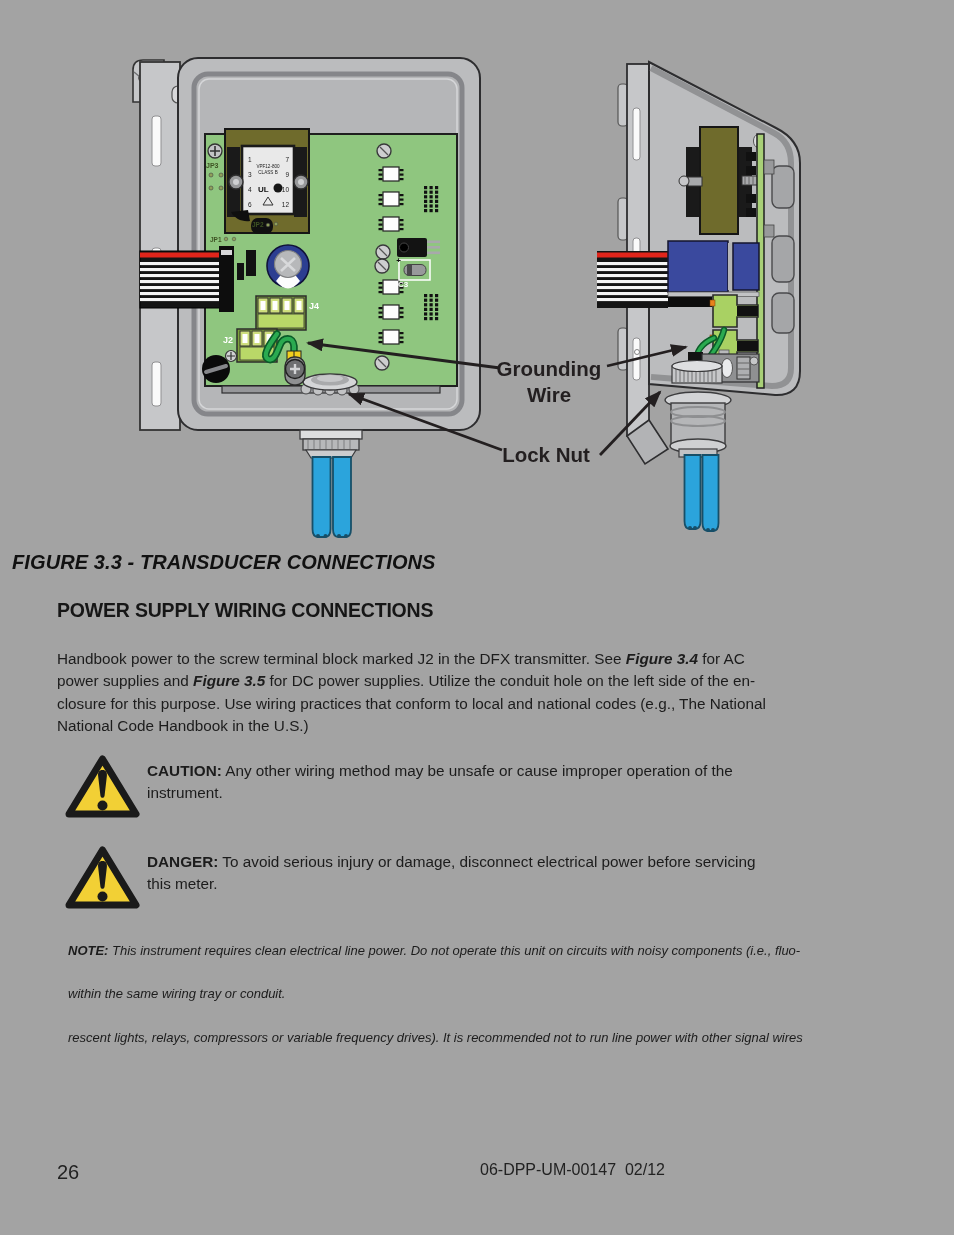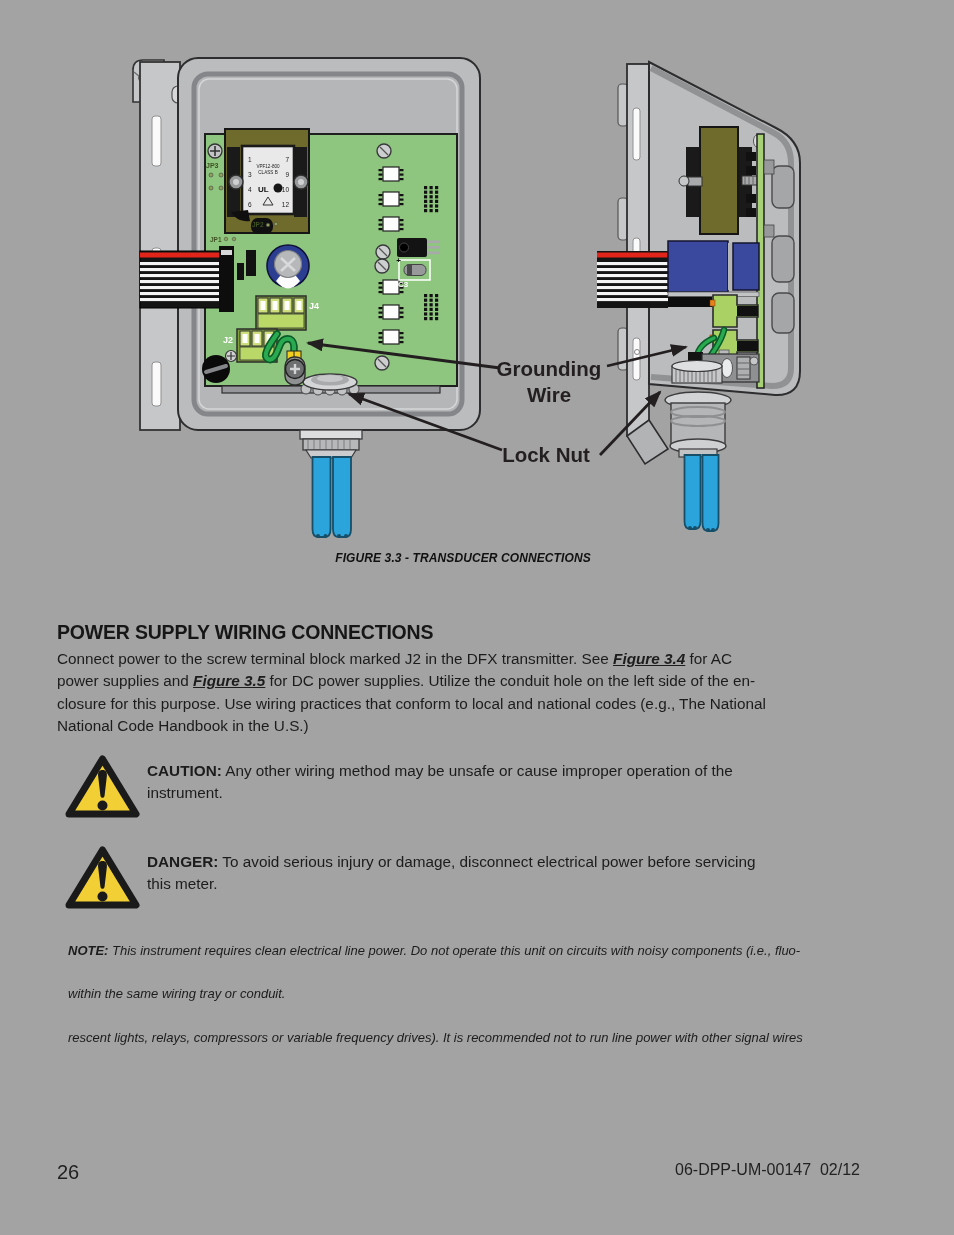--- a/index.html
+++ b/index.html
@@ -1,36 +1,36 @@
 <!DOCTYPE html>
 <html><head>
 <meta charset="utf-8">
 <style>
   html,body{margin:0;padding:0;background:#ffffff;}
   .page{position:relative;width:954px;height:1235px;background:#a3a3a3;overflow:hidden;
         font-family:"Liberation Sans",sans-serif;color:#231f20;}
   .figure-area{position:absolute;left:0;top:0;width:954px;height:560px;}
-  .caption{position:absolute;left:0;top:551px;width:926px;text-align:center;
-           font-size:12px;font-weight:bold;font-style:italic;letter-spacing:0.1px;color:#111;}
-  .heading{position:absolute;left:57px;top:621px;margin:0;font-size:19.5px;font-weight:bold;
+  .caption{position:absolute;left:12px;top:551px;width:926px;
+           font-size:20px;font-weight:bold;font-style:italic;letter-spacing:0.1px;color:#111;}
+  .heading{position:absolute;left:57px;top:599px;margin:0;font-size:19.5px;font-weight:bold;
            letter-spacing:-0.2px;color:#161616;}
   .body-text{position:absolute;left:57px;top:648px;font-size:15.3px;line-height:22.4px;color:#1c1c1c;}
   .body-line{white-space:pre;}
-  .bi{font-weight:bold;font-style:italic;text-decoration:underline;}
+  .bi{font-weight:bold;font-style:italic;}
   .warning-row{position:absolute;left:62px;}
   .warning-icon{position:absolute;left:0;top:-9px;width:81px;height:71px;}
   .warning-text{position:absolute;left:85px;top:0;width:720px;font-size:15.3px;line-height:22.4px;color:#1c1c1c;}
   .warning-line{white-space:pre;}
   .wb{font-weight:bold;}
   .note-block{position:absolute;left:68px;top:917px;font-size:13px;line-height:19.4px;
               font-style:italic;color:#1c1c1c;}
   .note-line{white-space:pre;margin-top:24px;}
   .nb{font-weight:bold;}
   .footer-left{position:absolute;left:57px;top:1161px;font-size:20px;color:#222;}
-  .footer-right{position:absolute;left:460px;top:1161px;width:400px;text-align:right;
+  .footer-right{position:absolute;left:480px;top:1161px;width:400px;text-align:left;
                 font-size:16px;color:#222;white-space:pre;}
   .fig-label{font-family:"Liberation Sans",sans-serif;font-weight:bold;font-size:20.5px;fill:#231f20;}
   .pcb-tag{font-family:"Liberation Sans",sans-serif;font-weight:bold;fill:#ffffff;}
   .jp-tag{font-family:"Liberation Sans",sans-serif;font-weight:bold;fill:#3e5323;}
   .pin-num{font-family:"Liberation Sans",sans-serif;fill:#222;}
 </style>
 </head>
 <body>
 
 <div class="page">
@@ -479,21 +479,21 @@
     <text class="fig-label" x="549" y="402" text-anchor="middle">Wire</text>
     <text class="fig-label" x="546" y="462" text-anchor="middle">Lock Nut</text>
   </svg>
   </div>
 
   <div class="caption">FIGURE 3.3 - TRANSDUCER CONNECTIONS</div>
 
   <h2 class="heading">POWER SUPPLY WIRING CONNECTIONS</h2>
 
   <div class="body-text">
-    <div class="body-line"><span>Connect power to the screw terminal block marked J2 in the DFX transmitter. See </span><span class="bi">Figure 3.4</span><span> for AC</span></div>
+    <div class="body-line"><span>Handbook power to the screw terminal block marked J2 in the DFX transmitter. See </span><span class="bi">Figure 3.4</span><span> for AC</span></div>
     <div class="body-line"><span>power supplies and </span><span class="bi">Figure 3.5</span><span> for DC power supplies. Utilize the conduit hole on the left side of the en-</span></div>
     <div class="body-line">closure for this purpose. Use wiring practices that conform to local and national codes (e.g., The National</div>
     <div class="body-line">National Code Handbook in the U.S.)</div>
   </div>
 
   <div class="warning-row" style="top:760px;">
     <svg class="warning-icon" viewBox="0 0 81 71">
       <path d="M40.5,8 L74,63 L7,63 Z" fill="#F2D035" stroke="#1A1A1A" stroke-width="7" stroke-linejoin="round"></path>
       <path d="M40.5,19 C36.8,19 35.8,21.5 36.1,24.8 L38.4,44.5 C38.7,47.6 42.3,47.6 42.6,44.5 L44.9,24.8 C45.2,21.5 44.2,19 40.5,19 Z" fill="#1A1A1A"></path>
       <circle cx="40.5" cy="54.5" r="5" fill="#1A1A1A"></circle>

